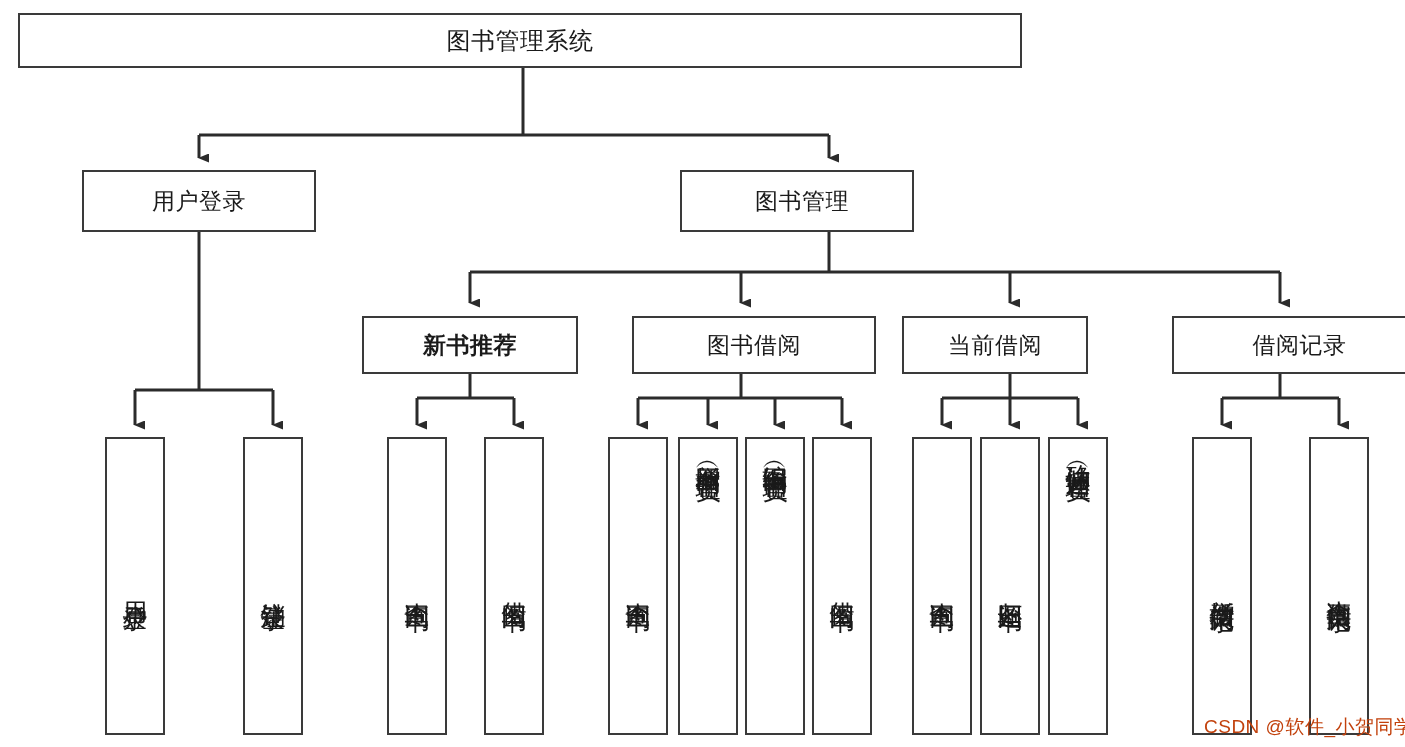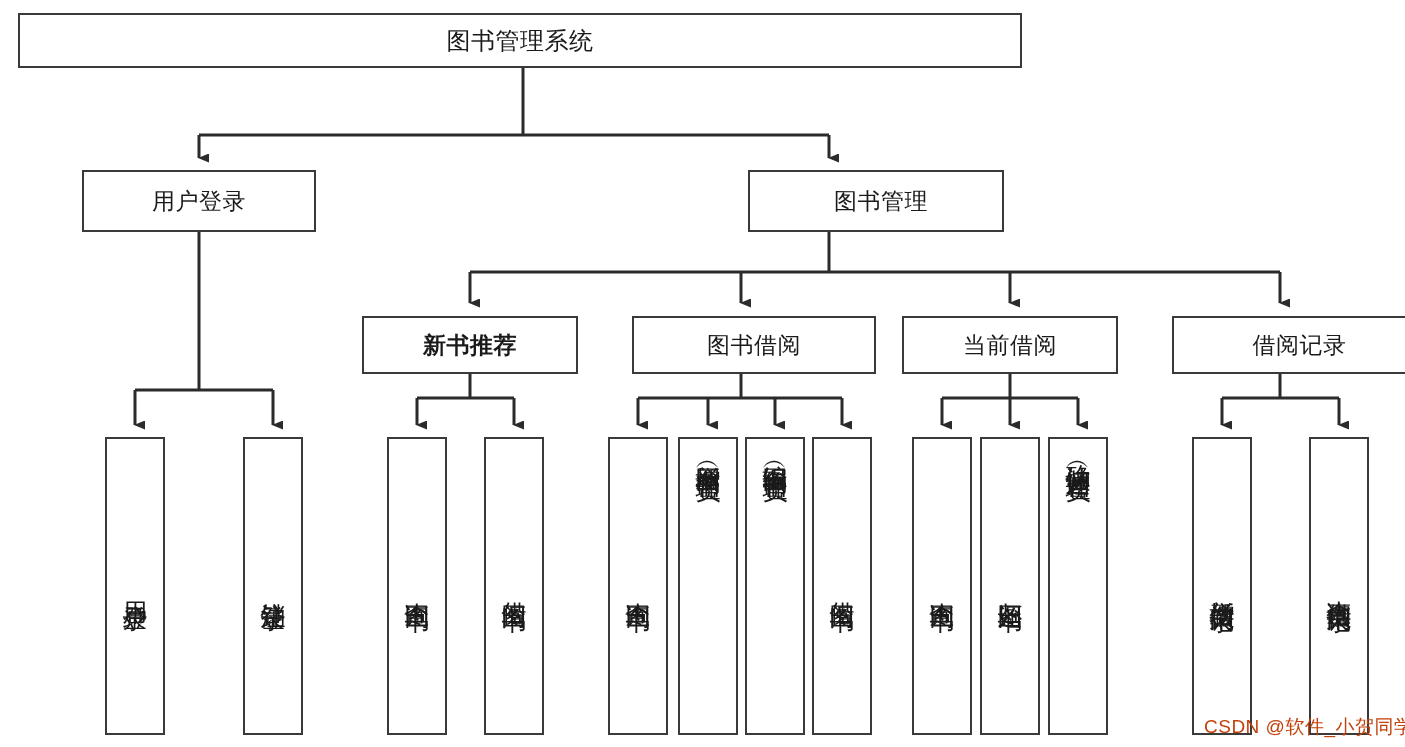--- a/index.html
+++ b/index.html
@@ -133,33 +133,33 @@
   </svg>
 
   <div class="node h root" style="left:18px; top:13px; width:1004px; height:55px;">
     <span class="node-label">图书管理系统</span>
   </div>
 
   <div class="node h" style="left:82px; top:170px; width:234px; height:62px;">
     <span class="node-label">用户登录</span>
   </div>
 
-  <div class="node h" style="left:748px; top:170px; width:256px; height:62px;padding-left:10px;">
+  <div class="node h" style="left:680px; top:170px; width:234px; height:62px;padding-left:10px;">
     <span class="node-label">图书管理</span>
   </div>
 
   <div class="node h" style="left:362px; top:316px; width:216px; height:58px;font-weight:bold;">
     <span class="node-label">新书推荐</span>
   </div>
 
   <div class="node h" style="left:632px; top:316px; width:244px; height:58px;">
     <span class="node-label">图书借阅</span>
   </div>
 
-  <div class="node h" style="left:902px; top:316px; width:216px; height:58px;">
+  <div class="node h" style="left:902px; top:316px; width:186px; height:58px;">
     <span class="node-label">当前借阅</span>
   </div>
 
   <div class="node h" style="left:1172px; top:316px; width:255px; height:58px;">
     <span class="node-label">借阅记录</span>
   </div>
 
   <div class="node v centered" style="left:105px; top:437px; width:60px; height:298px;">
     <span class="node-label">用户登录</span>
   </div>

